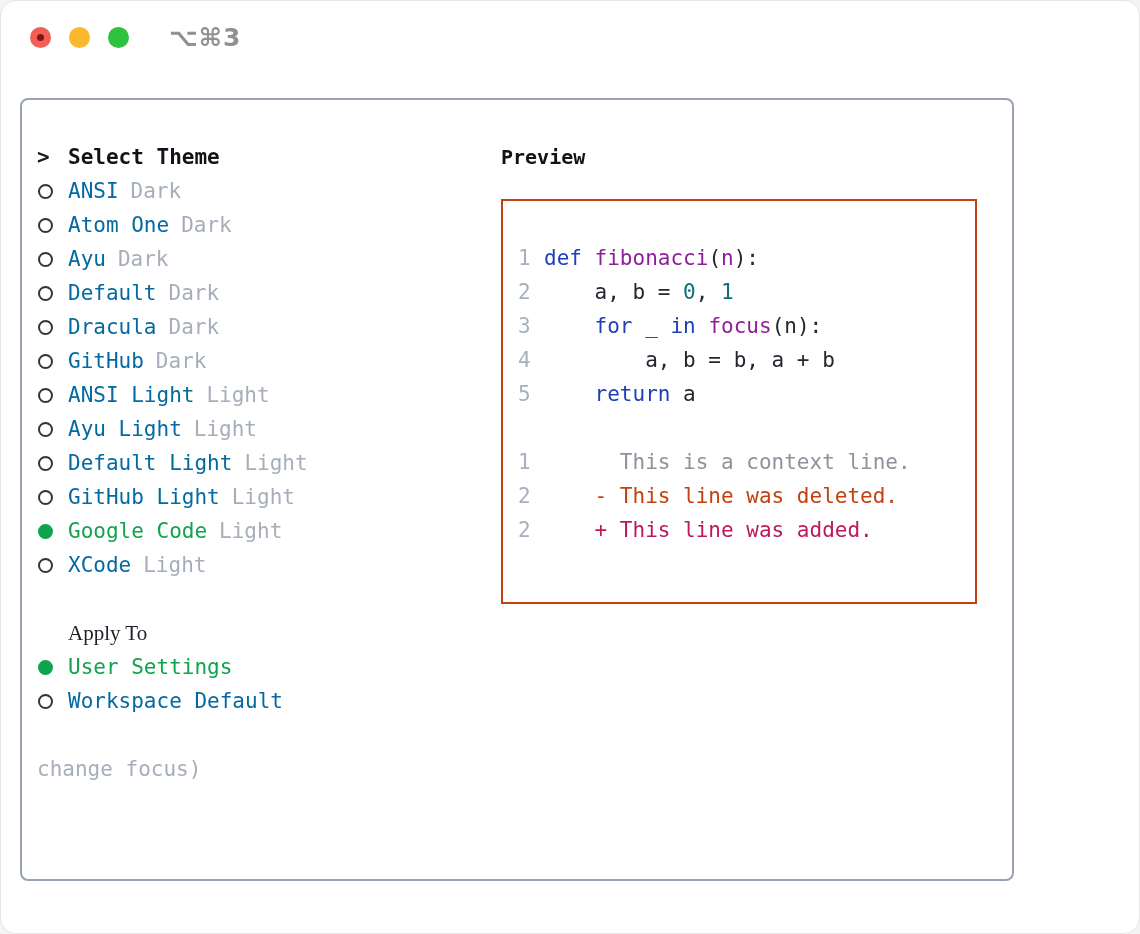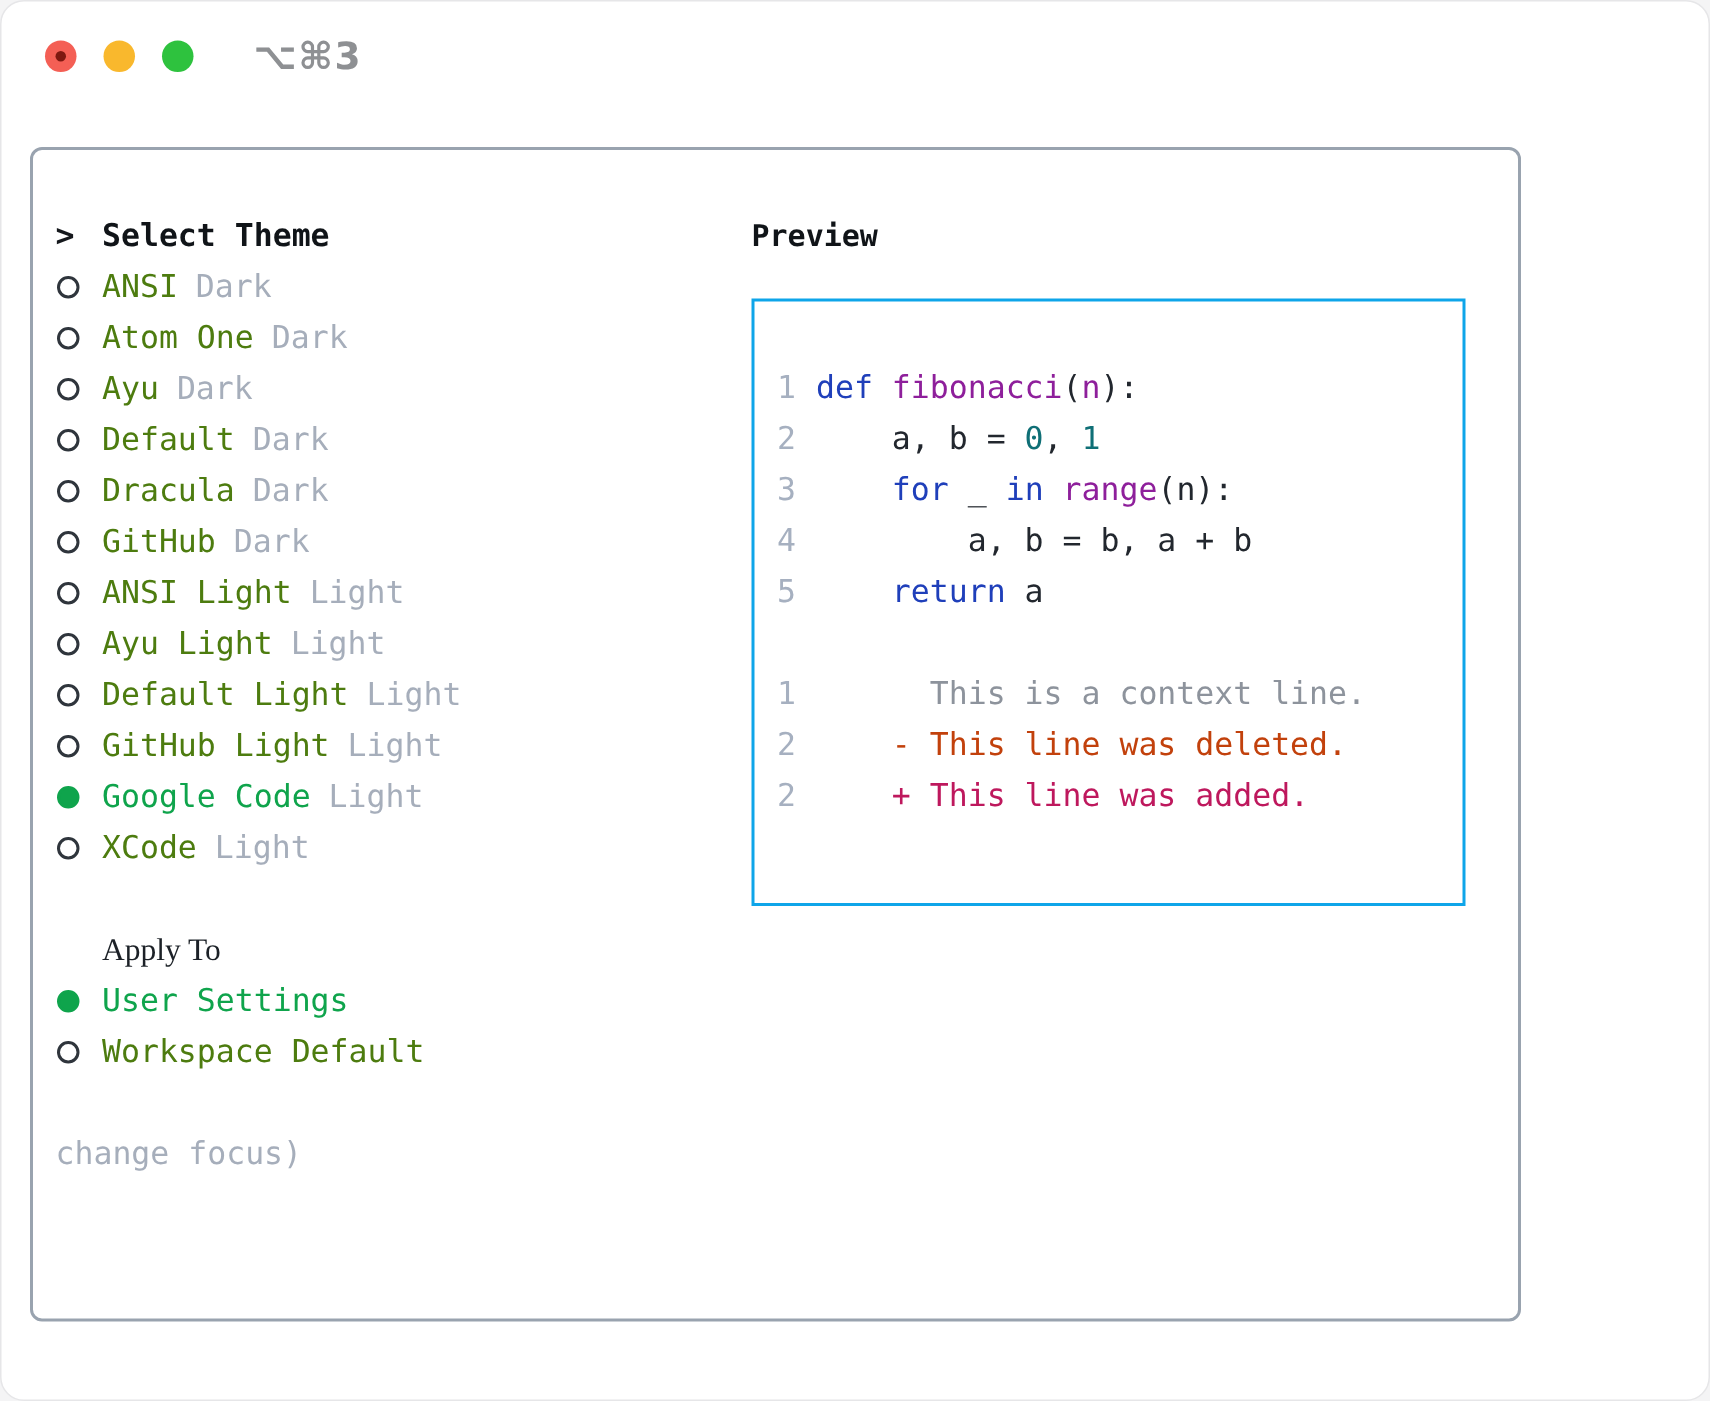--- a/index.html
+++ b/index.html
@@ -33,29 +33,29 @@
   .row.blank{height:34px;}
   .marker{display:inline-flex;align-items:center;width:31px;flex:0 0 31px;}
   .cursor-glyph{font-weight:bold;color:#15181c;}
   .circle{
     width:11px;height:11px;border:2px solid #2f353c;border-radius:50%;
     box-sizing:content-box;margin-left:1px;
   }
   .row.selected .circle{background:#0fa44c;border-color:#0fa44c;}
   .row.selected .name{color:#0fa44c;}
   .header-label{font-weight:bold;color:#101418;text-align:center;}
-  .name{color:#4d7c0f;}
+  .name{color:#0369a1;}
   .variant{color:#a6aebb;margin-left:12px;}
   .apply-label{color:#1c2127;font-family:Liberation Serif, serif;}
   .help-line{height:34px;line-height:34px;color:#a6aebb;white-space:pre;}
   
   .right-col{position:absolute;left:479px;top:40px;}
   .preview-label{height:34px;line-height:34px;font-size:20px;font-weight:bold;color:#101418;margin-bottom:25px;}
   .preview-box{
-    width:476px;height:405px;border:2px solid #0ea5e9;box-sizing:border-box;
+    width:476px;height:405px;border:2px solid #c2410c;box-sizing:border-box;
     padding:40px 0 0 15px;overflow:hidden;background:#ffffff;
   }
   .cl{height:34px;line-height:34px;font-size:21px;white-space:pre;color:#22272e;}
   .ln{display:inline-block;width:13px;margin-right:13px;color:#a6b0c0;}
   .kw{color:#1f3fba;}
   .fn{color:#8e1f9b;}
   .num{color:#0f6f76;}
   .plain{color:#22272e;}
   .cl.ctx .txt{color:#8d939c;}
   .cl.del .txt{color:#c2410c;}
@@ -169,21 +169,21 @@
 
     <div class="right-col">
       <div class="preview-label">Preview</div>
 
       <div class="preview-box">
 
         <div class="cl"><span class="ln">1</span><span class="kw">def </span><span class="fn">fibonacci</span><span class="plain">(</span><span class="fn">n</span><span class="plain">):</span></div>
 
         <div class="cl"><span class="ln">2</span><span class="plain">    a, b = </span><span class="num">0</span><span class="plain">, </span><span class="num">1</span></div>
 
-        <div class="cl"><span class="ln">3</span><span class="plain">    </span><span class="kw">for</span><span class="plain"> _ </span><span class="kw">in</span><span class="plain"> </span><span class="fn">range</span><span class="plain">(n):</span></div>
+        <div class="cl"><span class="ln">3</span><span class="plain">    </span><span class="kw">for</span><span class="plain"> _ </span><span class="kw">in</span><span class="plain"> </span><span class="fn">focus</span><span class="plain">(n):</span></div>
 
         <div class="cl"><span class="ln">4</span><span class="plain">        a, b = b, a + b</span></div>
 
         <div class="cl"><span class="ln">5</span><span class="plain">    </span><span class="kw">return</span><span class="plain"> a</span></div>
 
         <div class="cl blank"></div>
 
         <div class="cl ctx"><span class="ln">1</span><span class="txt">      This is a context line.</span></div>
 
         <div class="cl del"><span class="ln">2</span><span class="txt">    - This line was deleted.</span></div>

